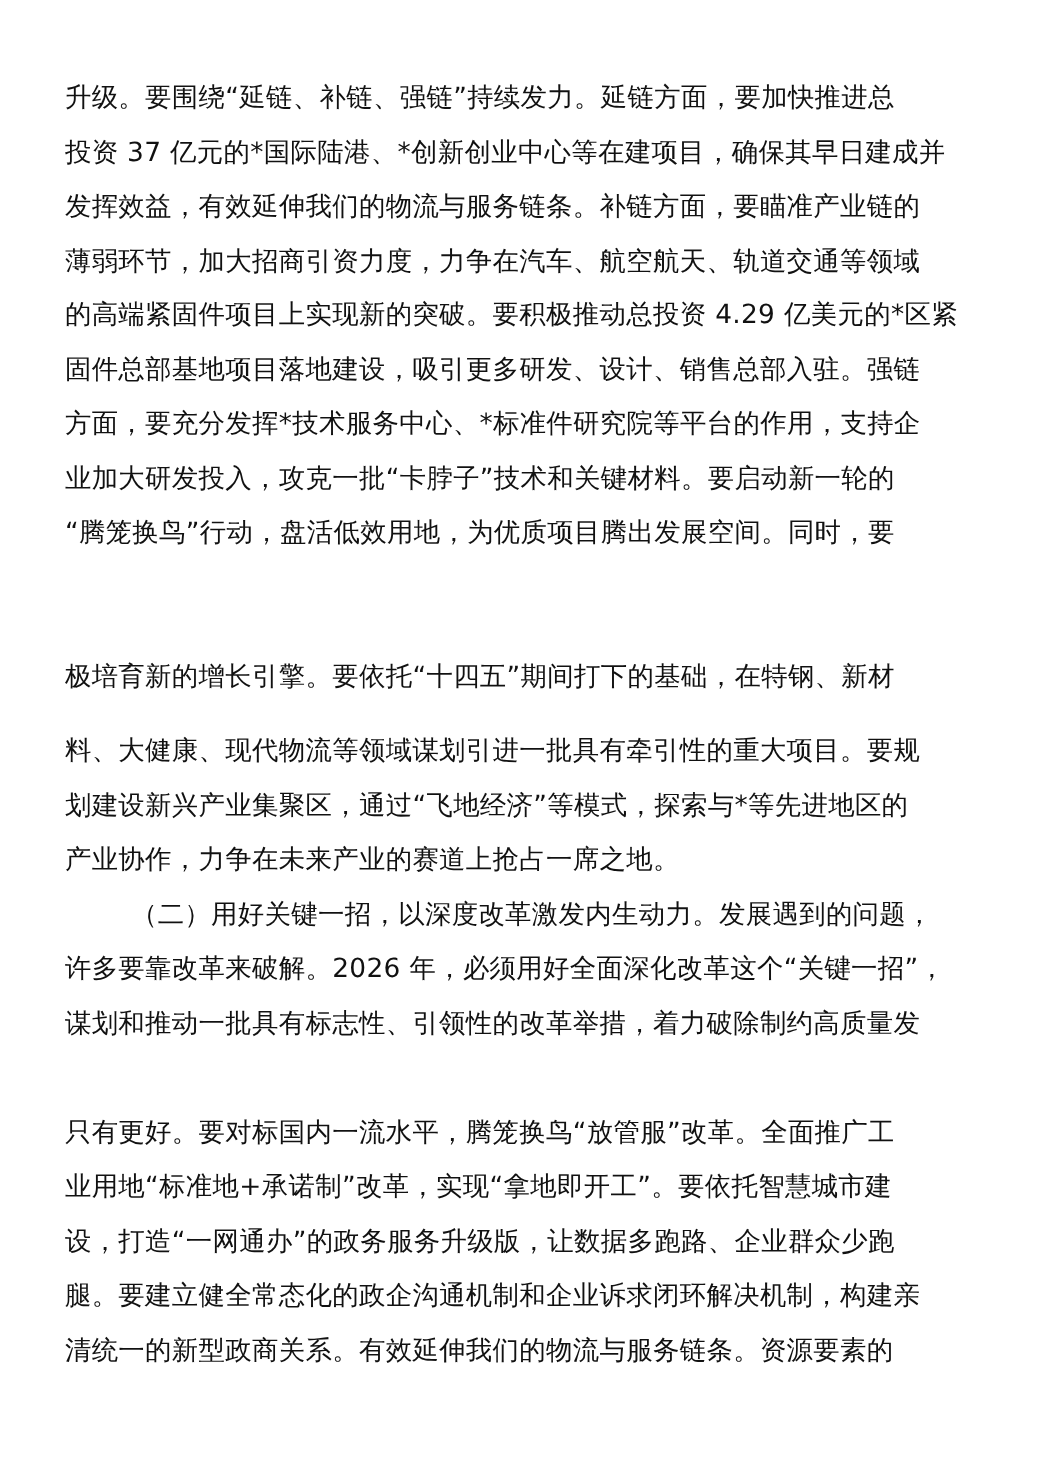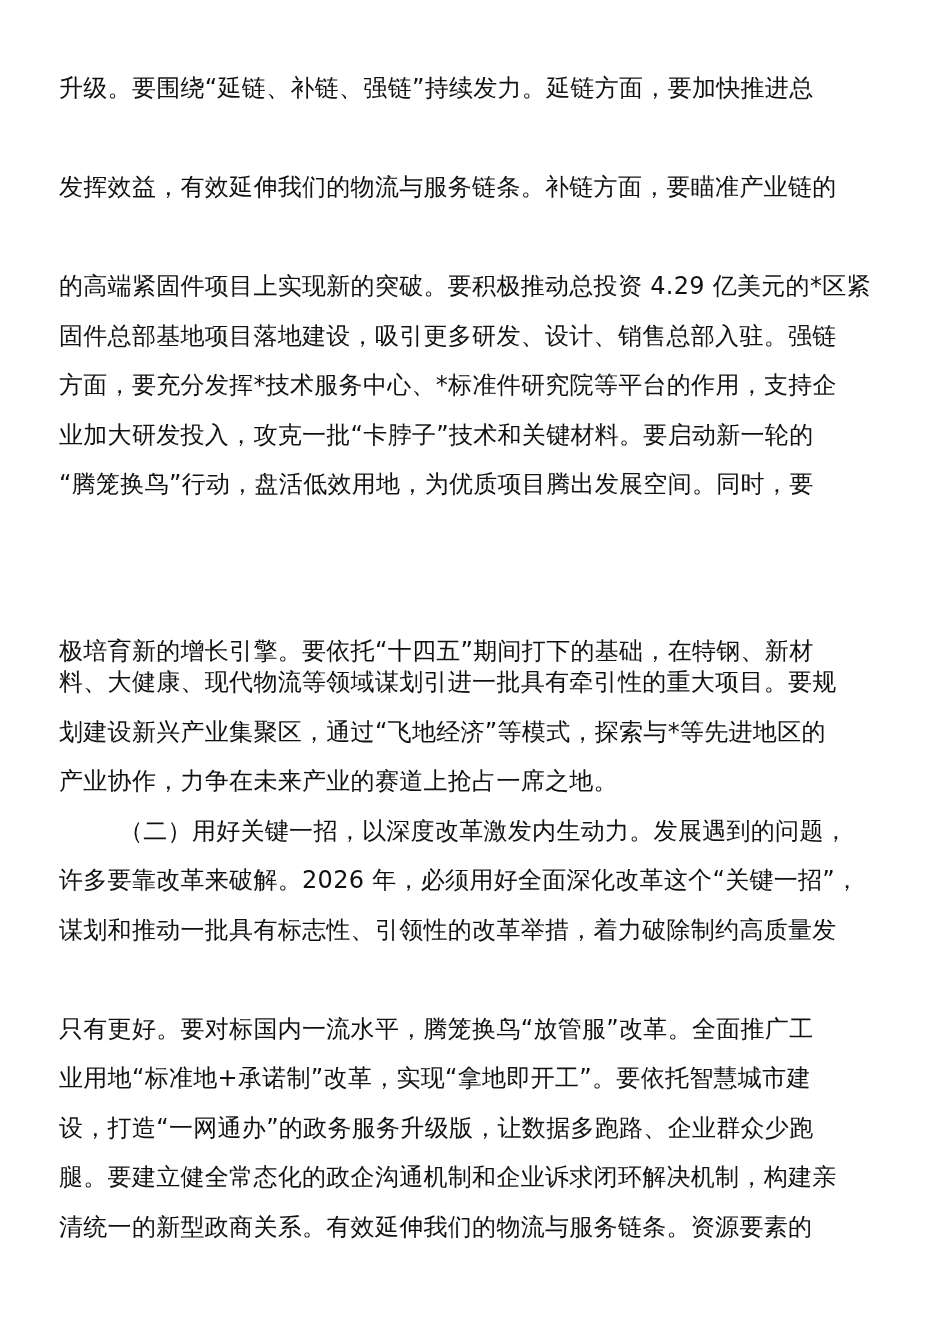--- a/index.html
+++ b/index.html
@@ -18,27 +18,29 @@
     letter-spacing: 0.3px;
   }
   .line.indent { left: 119px; }
   .bold { font-weight: normal; }
 </style>
 </head>
 <body>
 
 <div class="page">
   <div class="line" style="top:68px">升级。要围绕“延链、补链、强链”持续发力。延链方面，要加快推进总</div>
+  <div class="line" style="top:118px">投资 37 亿元的*国际陆港、*创新创业中心等在建项目，确保其早日建成并</div>
   <div class="line" style="top:167px">发挥效益，有效延伸我们的物流与服务链条。补链方面，要瞄准产业链的</div>
+  <div class="line" style="top:217px">薄弱环节，加大招商引资力度，力争在汽车、航空航天、轨道交通等领域</div>
   <div class="line" style="top:266px">的高端紧固件项目上实现新的突破。要积极推动总投资 4.29 亿美元的*区紧</div>
   <div class="line" style="top:316px">固件总部基地项目落地建设，吸引更多研发、设计、销售总部入驻。强链</div>
   <div class="line" style="top:365px">方面，要充分发挥*技术服务中心、*标准件研究院等平台的作用，支持企</div>
   <div class="line" style="top:415px">业加大研发投入，攻克一批“卡脖子”技术和关键材料。要启动新一轮的</div>
   <div class="line" style="top:464px">“腾笼换鸟”行动，盘活低效用地，为优质项目腾出发展空间。同时，要</div>
-  <div class="line" style="top:631px">极培育新的增长引擎。要依托“十四五”期间打下的基础，在特钢、新材</div>
+  <div class="line" style="top:595px">极培育新的增长引擎。要依托“十四五”期间打下的基础，在特钢、新材</div>
   <div class="line" style="top:662px">料、大健康、现代物流等领域谋划引进一批具有牵引性的重大项目。要规</div>
   <div class="line" style="top:712px">划建设新兴产业集聚区，通过“飞地经济”等模式，探索与*等先进地区的</div>
   <div class="line" style="top:761px">产业协作，力争在未来产业的赛道上抢占一席之地。</div>
 
   <div class="line indent" style="top:811px">
     <span class="bold">（二）用好关键一招，以深度改革激发内生动力。</span><span>发展遇到的问题，</span>
   </div>
 
   <div class="line" style="top:860px">许多要靠改革来破解。2026 年，必须用好全面深化改革这个“关键一招”，</div>
   <div class="line" style="top:910px">谋划和推动一批具有标志性、引领性的改革举措，着力破除制约高质量发</div>

